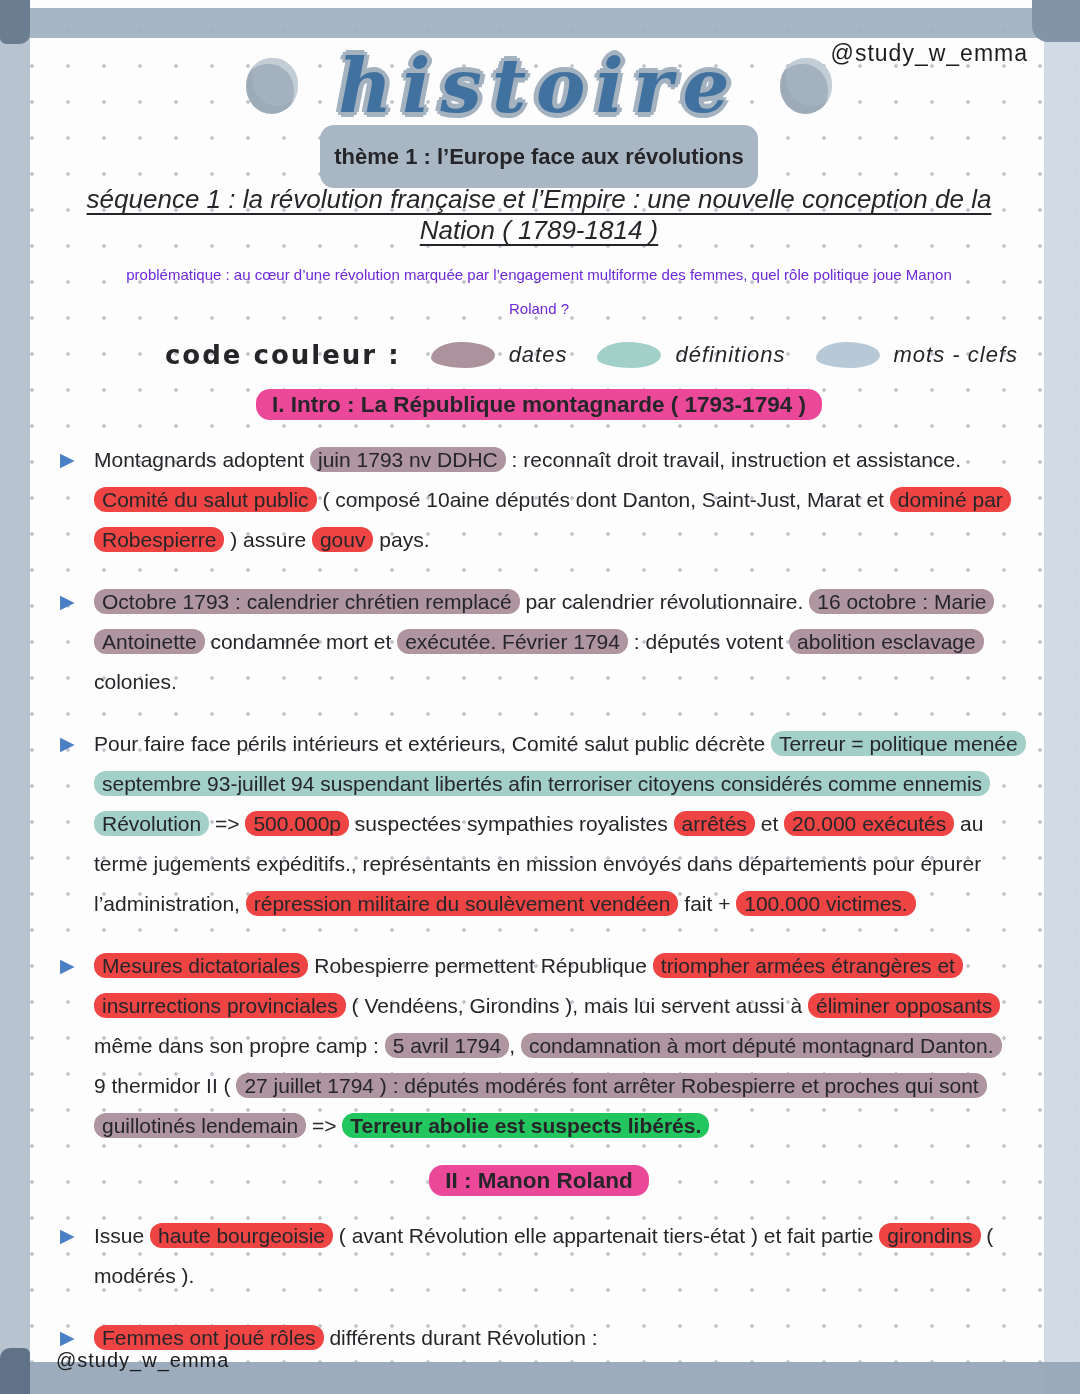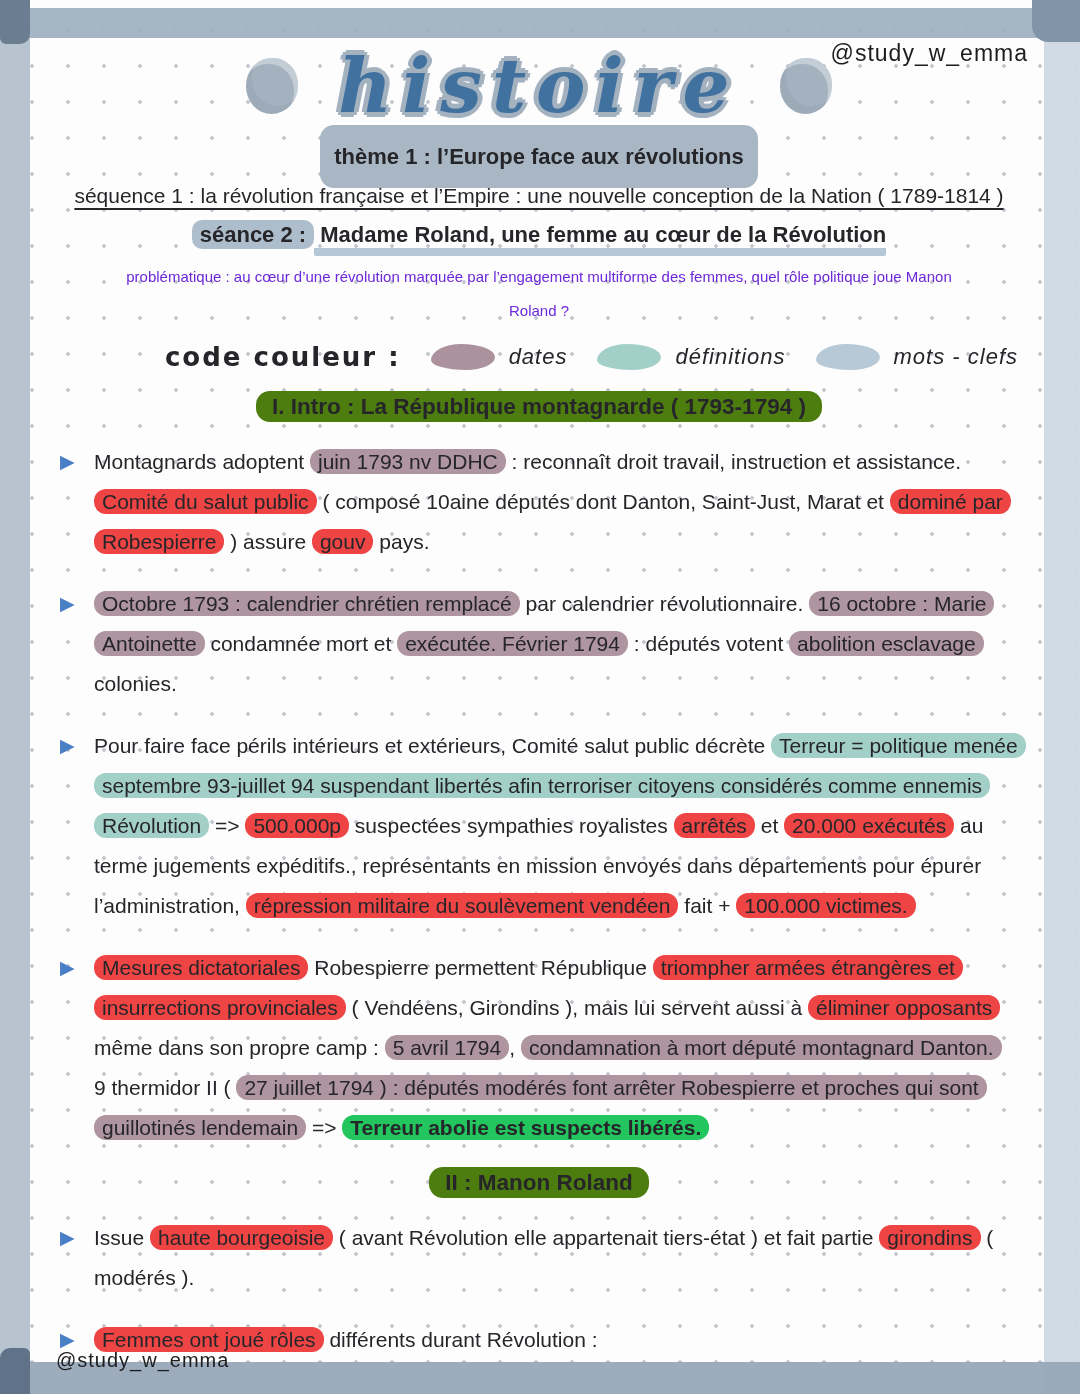--- a/index.html
+++ b/index.html
@@ -42,34 +42,34 @@
 
   .center-line { text-align:center; }
   .hl { padding:1px 8px; border-radius:12px; -webkit-box-decoration-break:clone; box-decoration-break:clone;text-align:center; }
   .hl-gray  { background:#ef4444; }
   .hl-mauve { background:#ae95a0; }
   .hl-teal  { background:#a3cfc9; }
   .hl-boldgray { background:#22c55e; font-weight:bold; }
 
   .theme-line { margin-top:8px; }
   .theme-pill { font-weight:bold; font-size:22px; background:#a9b7c5; padding:19px 14px; border-radius:14px; }
-  .sequence-line { margin-top:14px; font-size:21px; text-decoration:underline; text-underline-offset:5px; }
+  .sequence-line { margin-top:14px; font-size:26px; text-decoration:underline; text-underline-offset:5px;font-style:italic; }
   .seance-line { margin-top:14px; font-size:22px; font-weight:bold; }
   .seance-label { background:#aebdcb; padding:2px 8px; border-radius:10px; }
   .seance-title { border-bottom:8px solid rgba(173,192,209,.9); padding-bottom:1px; border-radius:2px; }
   .prob { margin-top:12px; font-size:15px; line-height:34px; color:#6d28d9; }
 
   .cc-row { display:flex; align-items:center; justify-content:flex-end; margin-top:14px; }
   .cc-title { font-weight:800; font-size:26px; letter-spacing:2px; font-family:"DejaVu Sans", sans-serif; }
   .swatch { display:inline-block; width:64px; height:26px; margin-left:30px; margin-right:14px;
             border-radius:47% 53% 45% 55% / 62% 50% 50% 38%; }
   .cc-label { font-size:22px; font-style:italic; letter-spacing:1px; }
 
   .sec-heading { text-align:center; margin-top:22px; margin-bottom:6px; }
-  .heading-pill { font-weight:bold; font-size:22.5px; background:#4d7c0f; padding:3px 16px; border-radius:14px; }
+  .heading-pill { font-weight:bold; font-size:22.5px; background:#ec4899; padding:3px 16px; border-radius:14px; }
 
   .bullet { display:flex; margin-top:22px; }
   .arrow { color:#4a7ec5; font-size:19px; line-height:40px; width:34px; flex:none; }
   .btext { flex:1; font-size:21px; line-height:40px; }
 </style>
 </head>
 <body>
 
 <div class="strip strip-left"></div>
 <div class="strip strip-right"></div>
@@ -89,23 +89,20 @@
     <span class="title-text">histoire</span>
     <span class="dot-oval"></span>
   </div>
 
   <div class="center-line theme-line">
     <span class="theme-pill">thème 1 : l’Europe face aux révolutions</span>
   </div>
 
   <div class="center-line sequence-line">séquence 1 : la révolution française et l’Empire : une nouvelle conception de la Nation ( 1789-1814 )</div>
 
-  <div class="center-line seance-line">
-    <span class="seance-label">séance 2 :</span><span class="seance-title"> Madame Roland, une femme au cœur de la Révolution</span>
-  </div>
 
   <div class="center-line prob">
     <div>problématique : au cœur d’une révolution marquée par l’engagement multiforme des femmes, quel rôle politique joue Manon</div>
     <div>Roland ?</div>
   </div>
 
   <div class="cc-row">
     <span class="cc-title">code couleur :</span>
   <span class="swatch" style="background: rgb(171, 146, 156);"></span>
       <span class="cc-label">dates</span>

